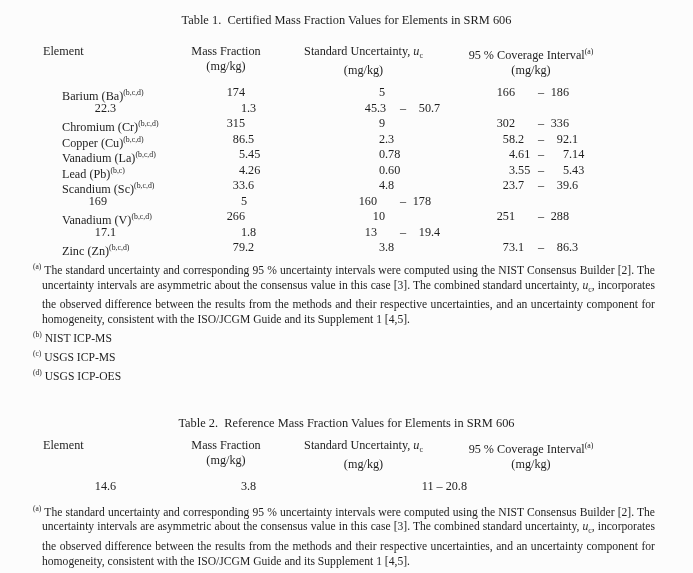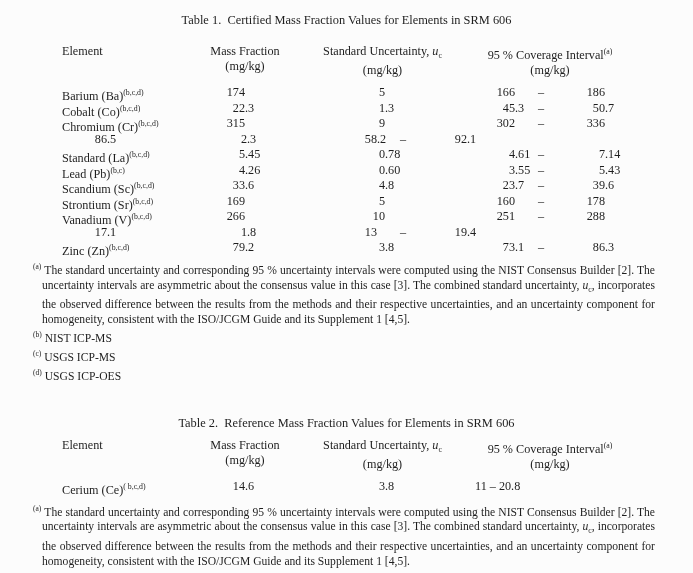--- a/index.html
+++ b/index.html
@@ -16,43 +16,43 @@
   }
   .tbl-title{
     text-align:center;
     white-space:pre;
     line-height:14px;
     margin:0 0 17px 0;
     font-size:12.4px;
   }
   .t2-title{margin-top:32px;margin-bottom:8px;}
   
-  .hdr{display:flex;margin-left:62px;line-height:15px;margin-bottom:7px;}
+  .hdr{display:flex;margin-left:43px;line-height:15px;margin-bottom:7px;}
   .h1{width:138px;text-align:left;}
   .h2{width:90px;text-align:center;}
   .h3{width:185px;text-align:center;}
   .h4{width:150px;text-align:center;}
   
   .row{display:flex;margin-left:62px;height:15.5px;line-height:15.5px;}
   .c1{width:138px;}
   .c2{width:90px;display:flex;}
   .c3{width:185px;display:flex;}
   .c4{width:150px;display:flex;}
   .c2 .ni{width:45px;text-align:right;}
   .c2 .nf{flex:1;text-align:left;}
   .c3 .ni{width:95px;text-align:right;}
   .c3 .nf{flex:1;text-align:left;}
   .lo{display:flex;width:60px;align-items:center;}
   .lo .ni{width:40px;text-align:right;}
   .lo .nf{width:20px;text-align:left;}
   .dash{width:12px;text-align:center;}
-  .hi{display:flex;flex:1;margin-left:36px;}
+  .hi{display:flex;flex:1;}
   .hi .ni{width:22px;text-align:right;}
   .hi .nf{flex:1;text-align:left;}
-  .t2int{display:block;width:130px;text-align:left;}
+  .t2int{display:block;width:130px;text-align:right;}
   .t2row{margin-top:5px;}
   
   .fnotes{margin:3px 38px 0 33px;font-size:11.6px;}
   .fnotes2{margin-top:6px;}
   .fn{margin:0;line-height:15px;}
   .fn-a{text-align:justify;padding-left:9px;text-indent:-9px;}
   .fm{font-size:7.5px;margin-right:3px;}
   sup.sp{font-size:7.8px;}
   sub.sb{font-size:7.8px;}
   .usym{font-style:italic;}
@@ -97,21 +97,20 @@
             <span class="nf"></span>
           </span>
           <span class="dash">–</span>
           <span class="hi">
             <span class="ni">186</span>
             <span class="nf"></span>
           </span>
         </div>
     </div>
     <div class="row">
-      <div class="c1"><span>Cobalt (Co)</span><sup class="sp">(b,c,d)</sup></div>
       <div class="c2">
           <span class="ni">22</span>
           <span class="nf">.3</span>
         </div>
       <div class="c3">
           <span class="ni">1</span>
           <span class="nf">.3</span>
         </div>
       <div class="c4">
           <span class="lo">
@@ -141,20 +140,21 @@
             <span class="nf"></span>
           </span>
           <span class="dash">–</span>
           <span class="hi">
             <span class="ni">336</span>
             <span class="nf"></span>
           </span>
         </div>
     </div>
     <div class="row">
+      <div class="c1"><span>Copper (Cu)</span><sup class="sp">(b,c,d)</sup></div>
       <div class="c2">
           <span class="ni">86</span>
           <span class="nf">.5</span>
         </div>
       <div class="c3">
           <span class="ni">2</span>
           <span class="nf">.3</span>
         </div>
       <div class="c4">
           <span class="lo">
@@ -162,21 +162,21 @@
             <span class="nf">.2</span>
           </span>
           <span class="dash">–</span>
           <span class="hi">
             <span class="ni">92</span>
             <span class="nf">.1</span>
           </span>
         </div>
     </div>
     <div class="row">
-      <div class="c1"><span>Standard (La)</span><sup class="sp">(b,c,d)</sup></div>
+      <div class="c1"><span>Vanadium (La)</span><sup class="sp">(b,c,d)</sup></div>
       <div class="c2">
           <span class="ni">5</span>
           <span class="nf">.45</span>
         </div>
       <div class="c3">
           <span class="ni">0</span>
           <span class="nf">.78</span>
         </div>
       <div class="c4">
           <span class="lo">
@@ -228,21 +228,20 @@
             <span class="nf">.7</span>
           </span>
           <span class="dash">–</span>
           <span class="hi">
             <span class="ni">39</span>
             <span class="nf">.6</span>
           </span>
         </div>
     </div>
     <div class="row">
-      <div class="c1"><span>Strontium (Sr)</span><sup class="sp">(b,c,d)</sup></div>
       <div class="c2">
           <span class="ni">169</span>
           <span class="nf"></span>
         </div>
       <div class="c3">
           <span class="ni">5</span>
           <span class="nf"></span>
         </div>
       <div class="c4">
           <span class="lo">
@@ -343,21 +342,20 @@
       <div>(mg/kg)</div>
     </div>
     <div class="h4">
       <div><span>95 % Coverage Interval</span><sup class="sp">(a)</sup></div>
       <div>(mg/kg)</div>
     </div>
   </div>
 
   <div>
     <div class="row t2row">
-      <div class="c1"><span>Cerium (Ce)</span><sup class="sp">( b,c,d)</sup></div>
       <div class="c2">
           <span class="ni">14</span>
           <span class="nf">.6</span>
         </div>
       <div class="c3">
           <span class="ni">3</span>
           <span class="nf">.8</span>
         </div>
       <div class="c4 t2int">11 – 20.8</div>
     </div>

